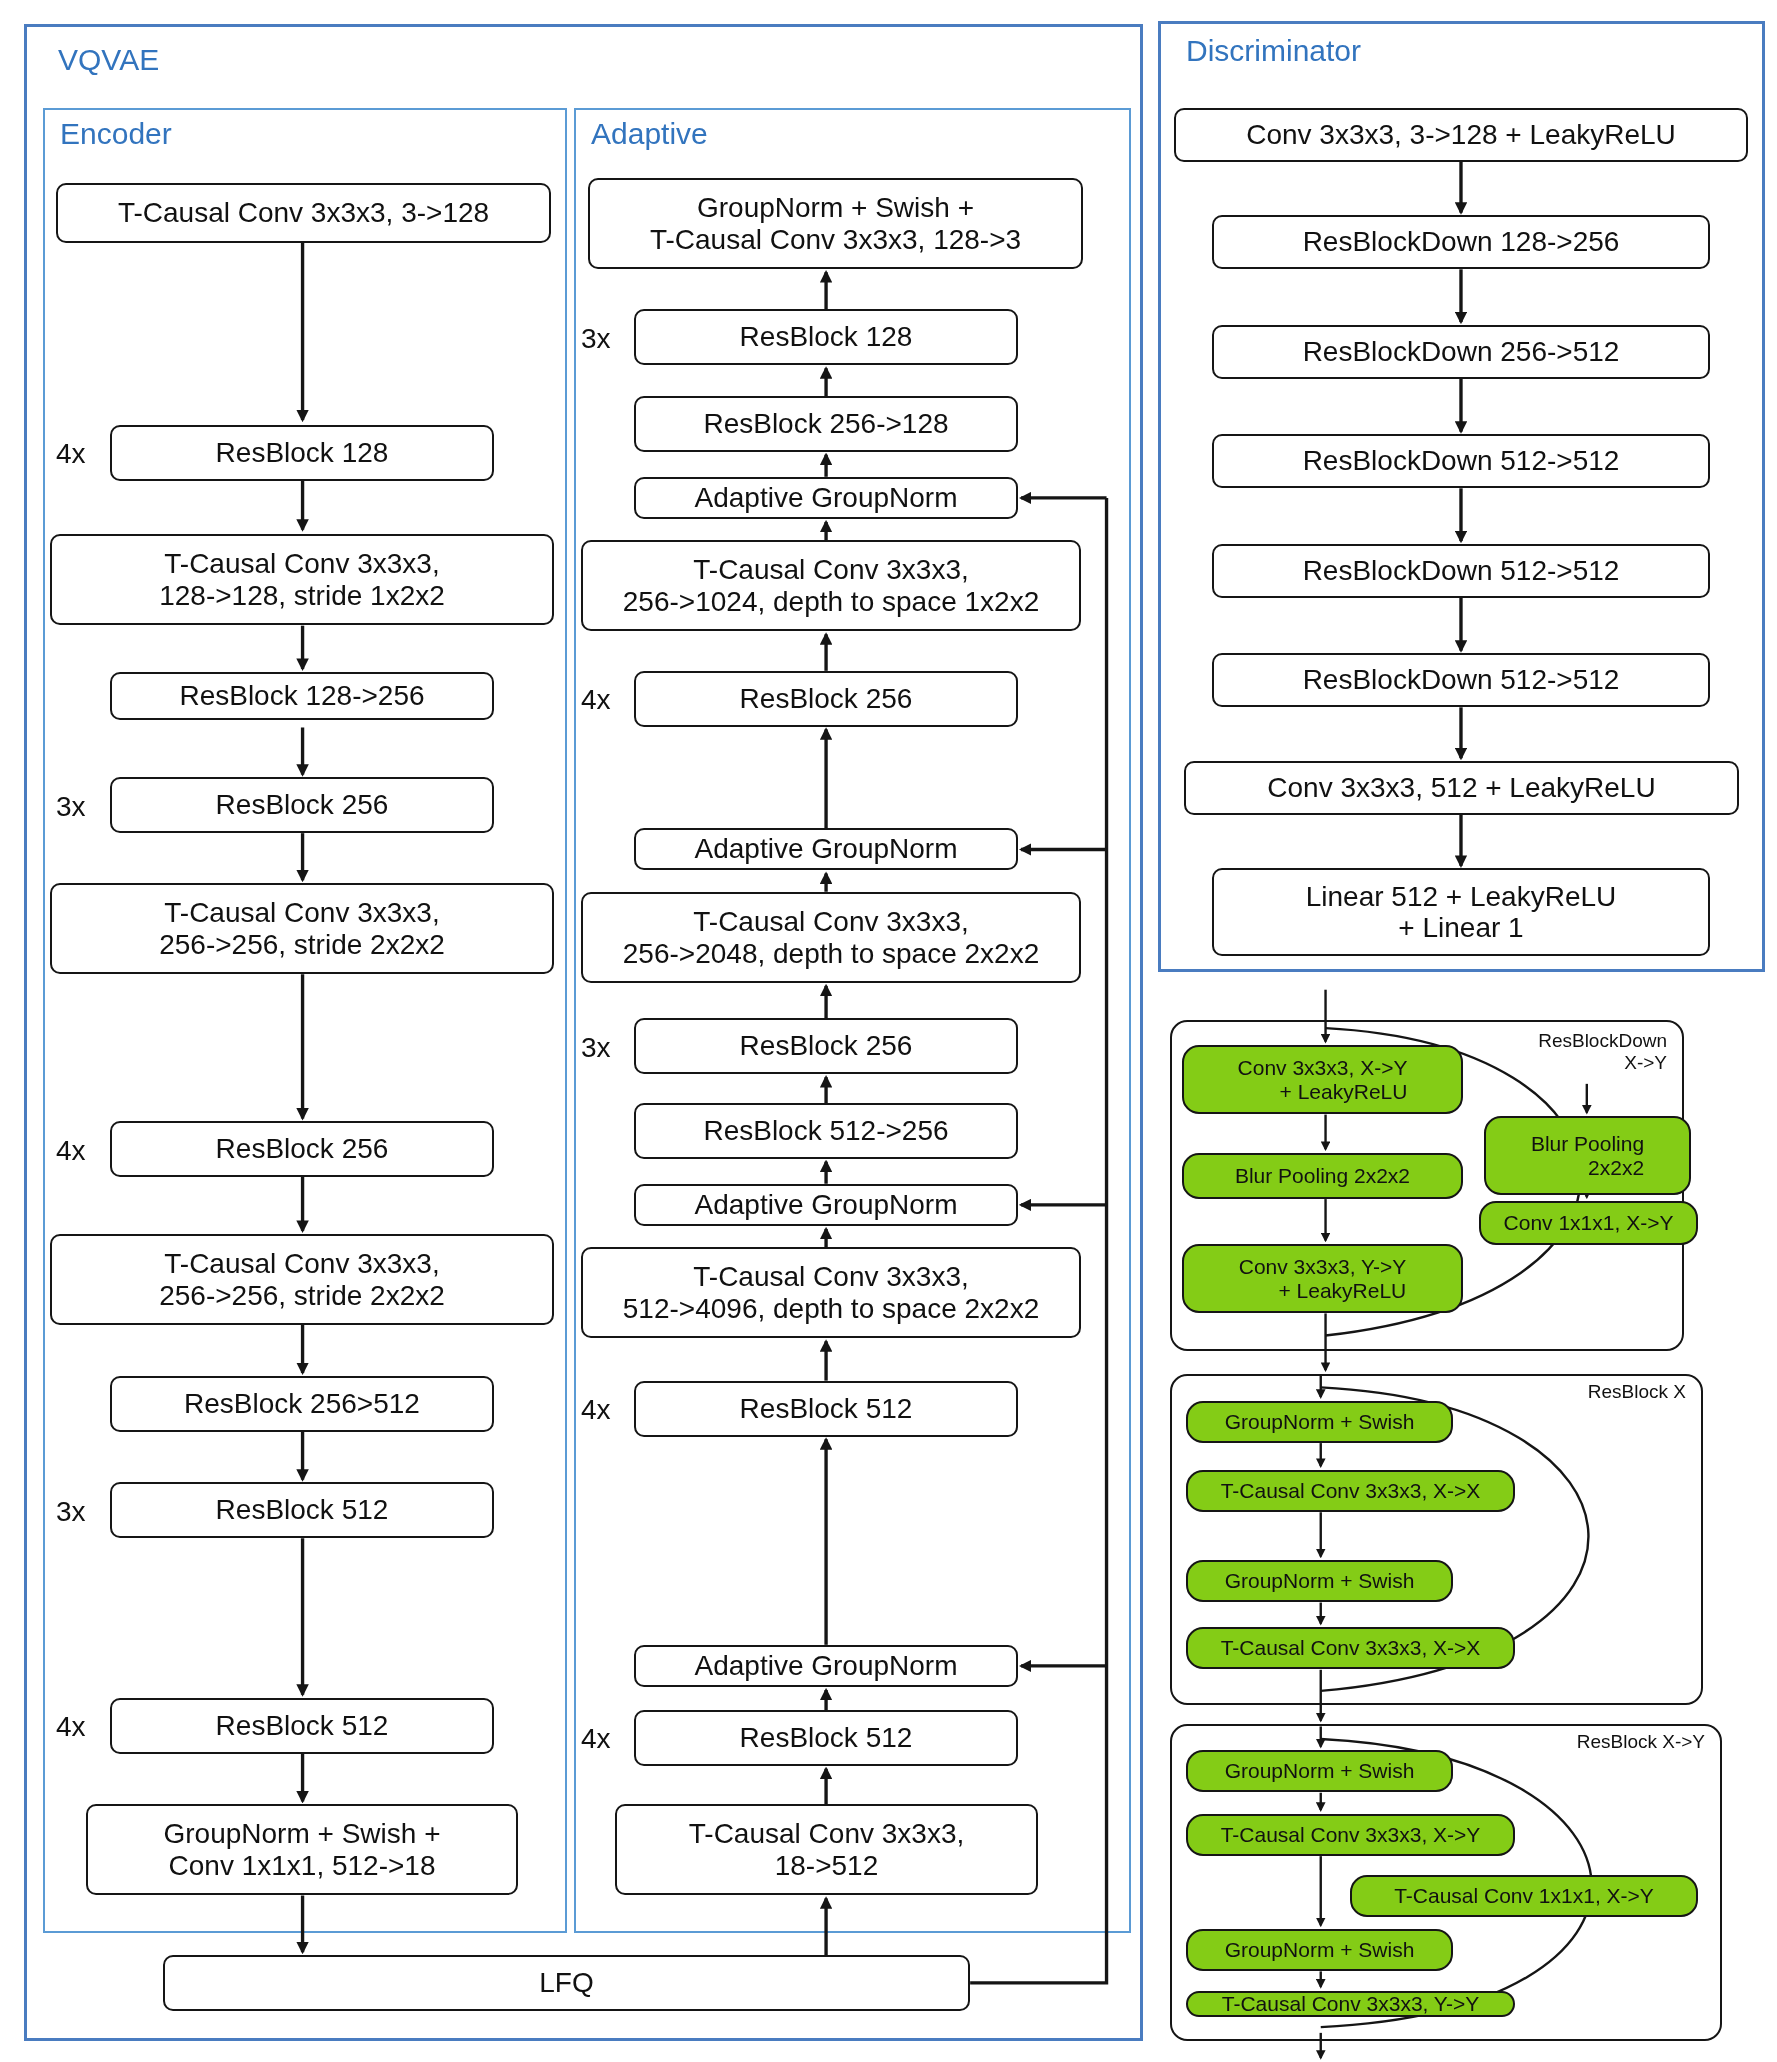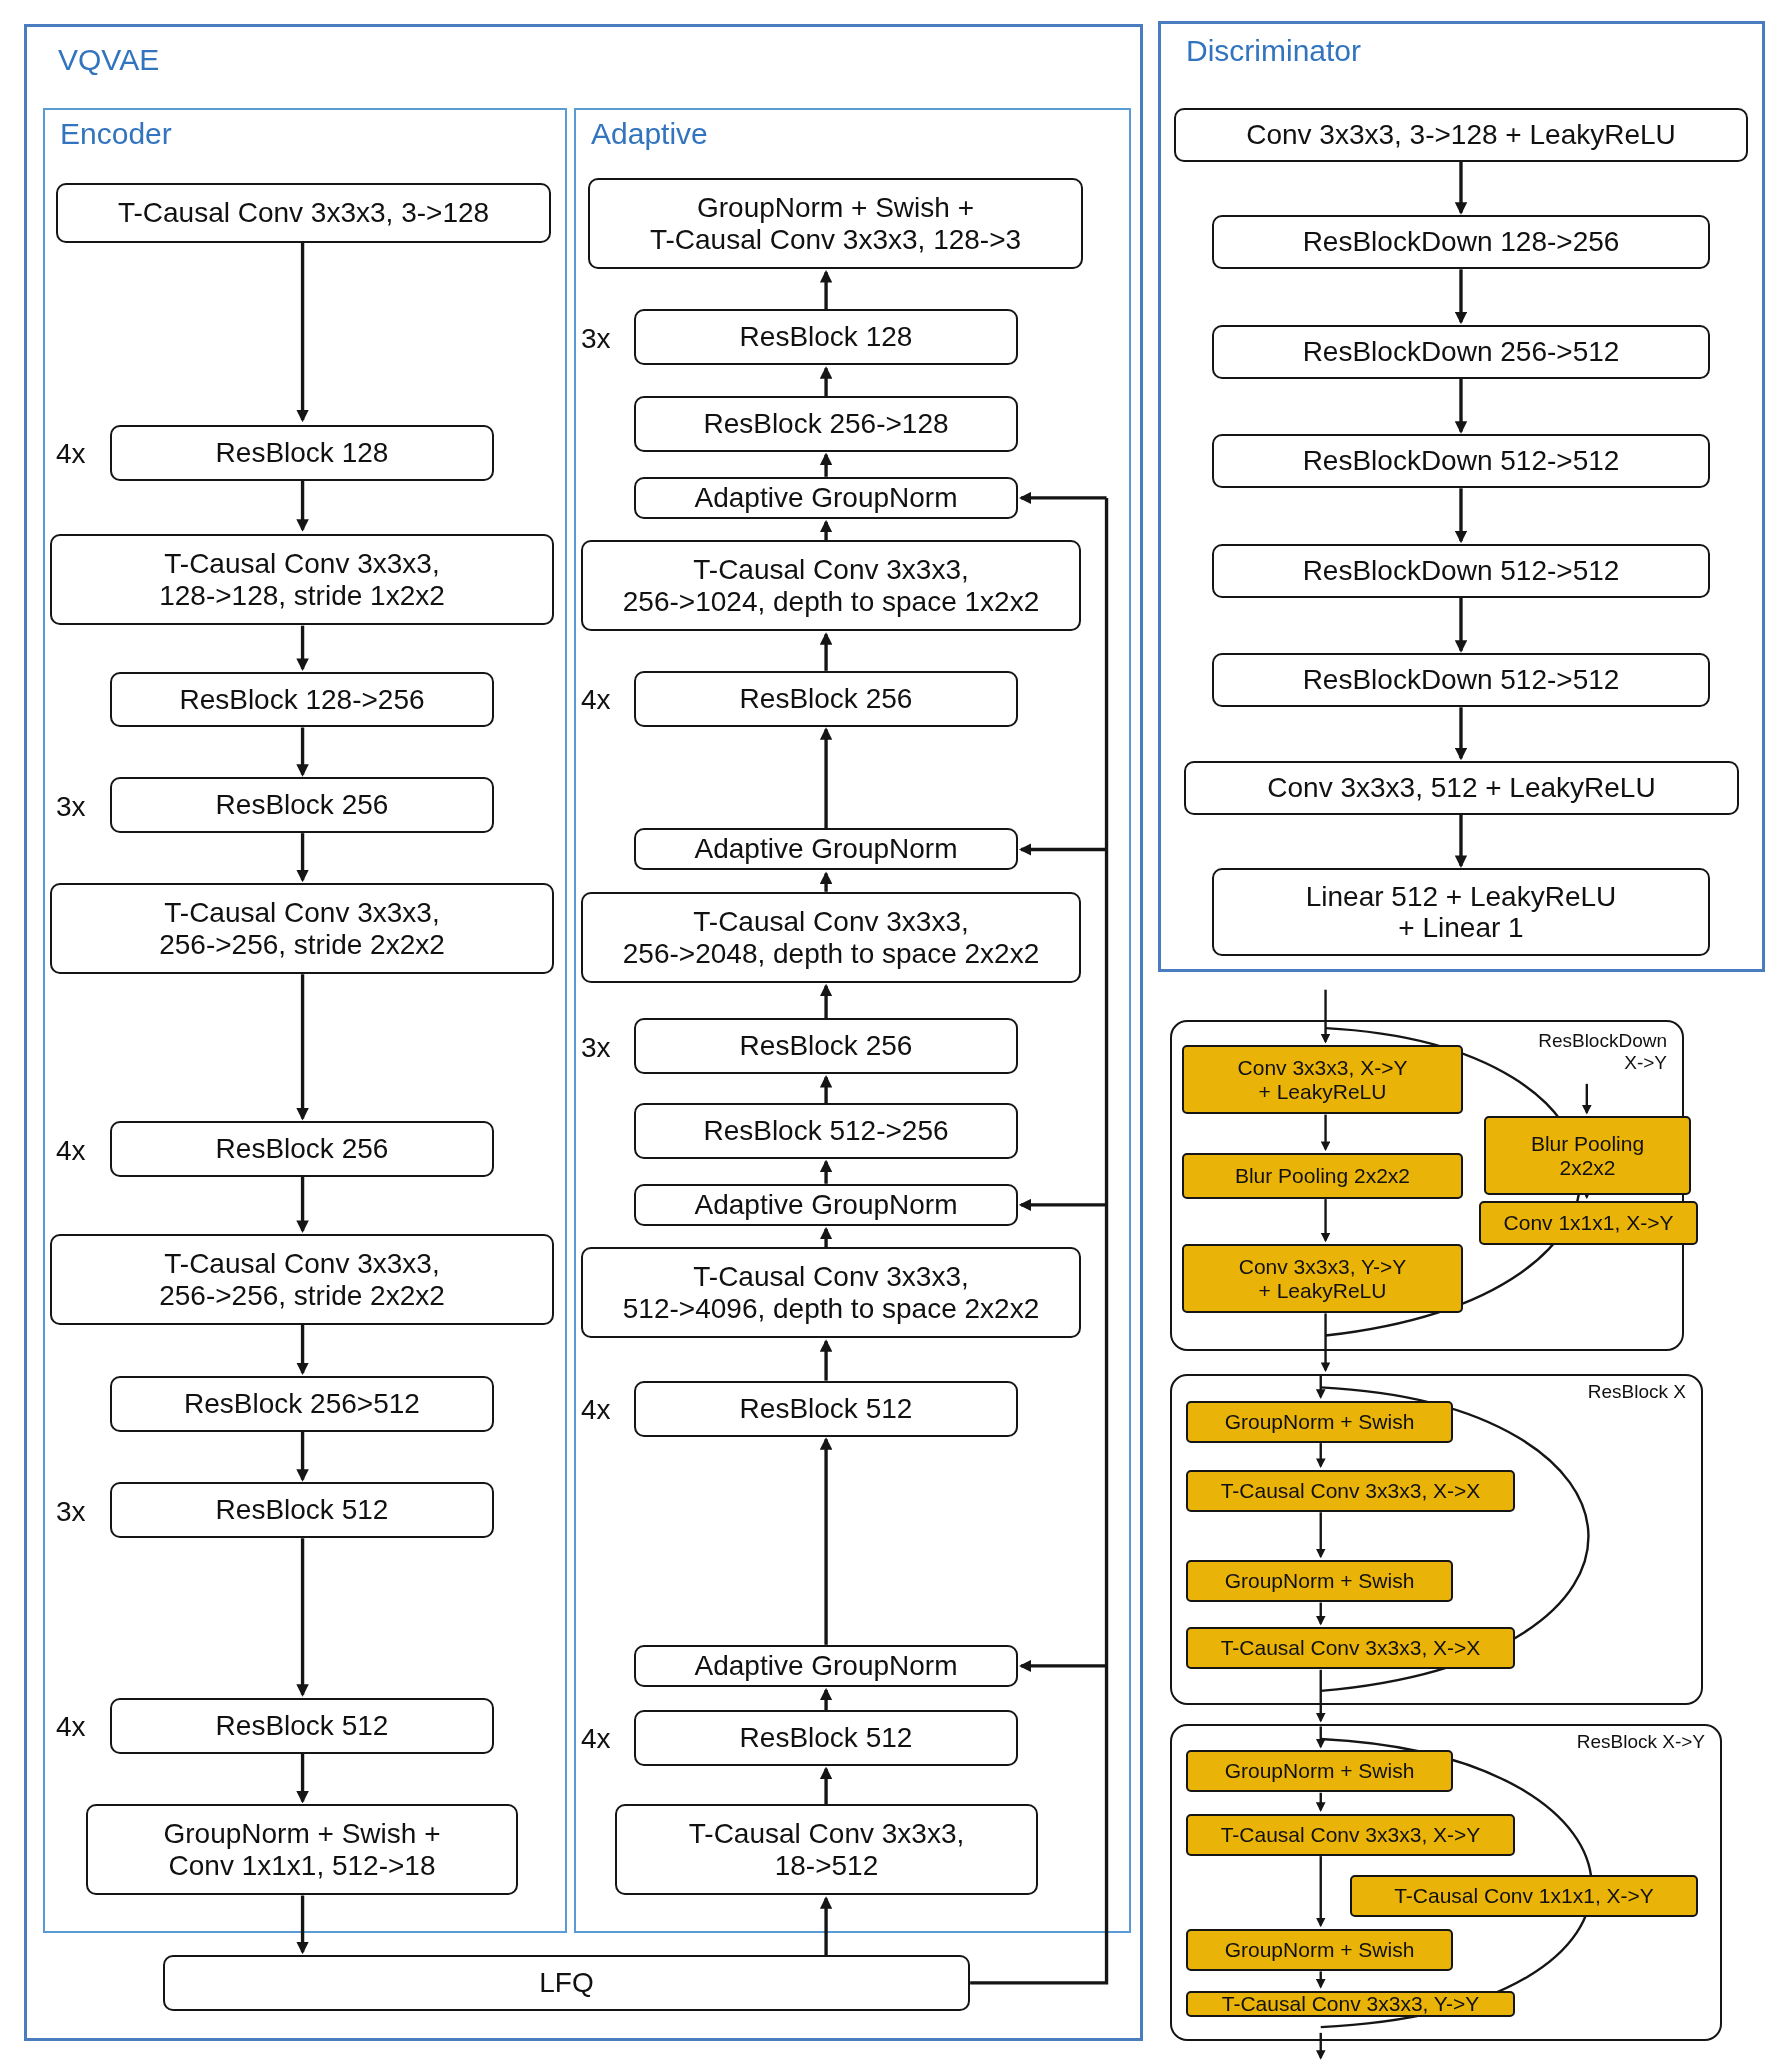--- a/index.html
+++ b/index.html
@@ -12,22 +12,22 @@
   .frame-title{position:absolute;color:#3274be;font-size:30px;z-index:2;white-space:pre-line;}
   #arrows{position:absolute;left:0;top:0;z-index:1;pointer-events:none;}
   .node{
     position:absolute;z-index:2;box-sizing:border-box;
     display:flex;align-items:center;justify-content:center;text-align:center;
     background:#fff;border:2.9px solid #151515;border-radius:10px;
     font-size:28px;line-height:1.12;white-space:pre-line;color:#111;
   }
   .node-sm{
     position:absolute;z-index:2;box-sizing:border-box;
-    display:flex;align-items:center;justify-content:center;text-align:center;
-    background:#eab308;border:2.4px solid #151515;border-radius:5px;
+    display:flex;align-items:center;justify-content:center;text-align:right;
+    background:#84cc16;border:2.4px solid #151515;border-radius:17px;
     font-size:21px;line-height:1.12;white-space:pre-line;color:#111;
   }
   .detail-frame{position:absolute;border:2.4px solid #151515;border-radius:17.3px;background:transparent;z-index:0;box-sizing:border-box;}
   .detail-title{position:absolute;z-index:2;font-size:19px;line-height:1.15;text-align:right;white-space:pre-line;color:#111;}
   .mult{position:absolute;z-index:2;font-size:28px;color:#111;}
 </style>
 </head>
 <body>
 
 <div id="canvas">
@@ -129,21 +129,21 @@
       <line x1="1375" y1="1932" x2="1375" y2="2004"></line>
       <line x1="1375" y1="2052" x2="1375" y2="2068"></line>
       <line x1="1375" y1="2116" x2="1375" y2="2142"></line>
     </g>
   </svg>
 
   <div class="node" style="left:56px;top:183px;width:495px;height:60px">T-Causal Conv 3x3x3, 3-&gt;128</div>
   <div class="node" style="left:110px;top:425px;width:384px;height:56px">ResBlock 128</div>
   <div class="node" style="left:50px;top:534px;width:504px;height:91px">T-Causal Conv 3x3x3,
 128-&gt;128, stride 1x2x2</div>
-  <div class="node" style="left:110px;top:672px;width:384px;height:55px">ResBlock 128-&gt;256</div>
+  <div class="node" style="left:110px;top:672px;width:384px;height:48px">ResBlock 128-&gt;256</div>
   <div class="node" style="left:110px;top:777px;width:384px;height:56px">ResBlock 256</div>
   <div class="node" style="left:50px;top:883px;width:504px;height:91px">T-Causal Conv 3x3x3,
 256-&gt;256, stride 2x2x2</div>
   <div class="node" style="left:110px;top:1121px;width:384px;height:56px">ResBlock 256</div>
   <div class="node" style="left:50px;top:1234px;width:504px;height:91px">T-Causal Conv 3x3x3,
 256-&gt;256, stride 2x2x2</div>
   <div class="node" style="left:110px;top:1376px;width:384px;height:56px">ResBlock 256&gt;512</div>
   <div class="node" style="left:110px;top:1482px;width:384px;height:56px">ResBlock 512</div>
   <div class="node" style="left:110px;top:1698px;width:384px;height:56px">ResBlock 512</div>
   <div class="node" style="left:86px;top:1804px;width:432px;height:91px">GroupNorm + Swish +

